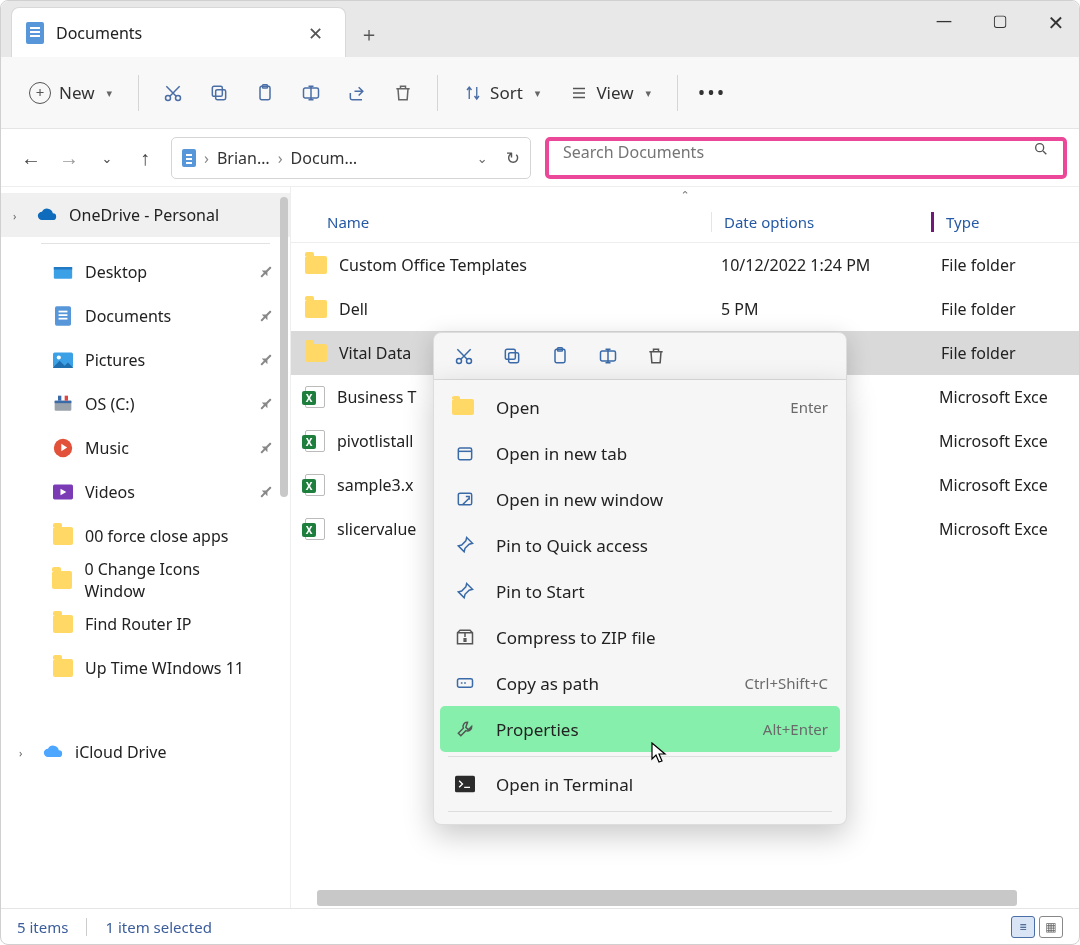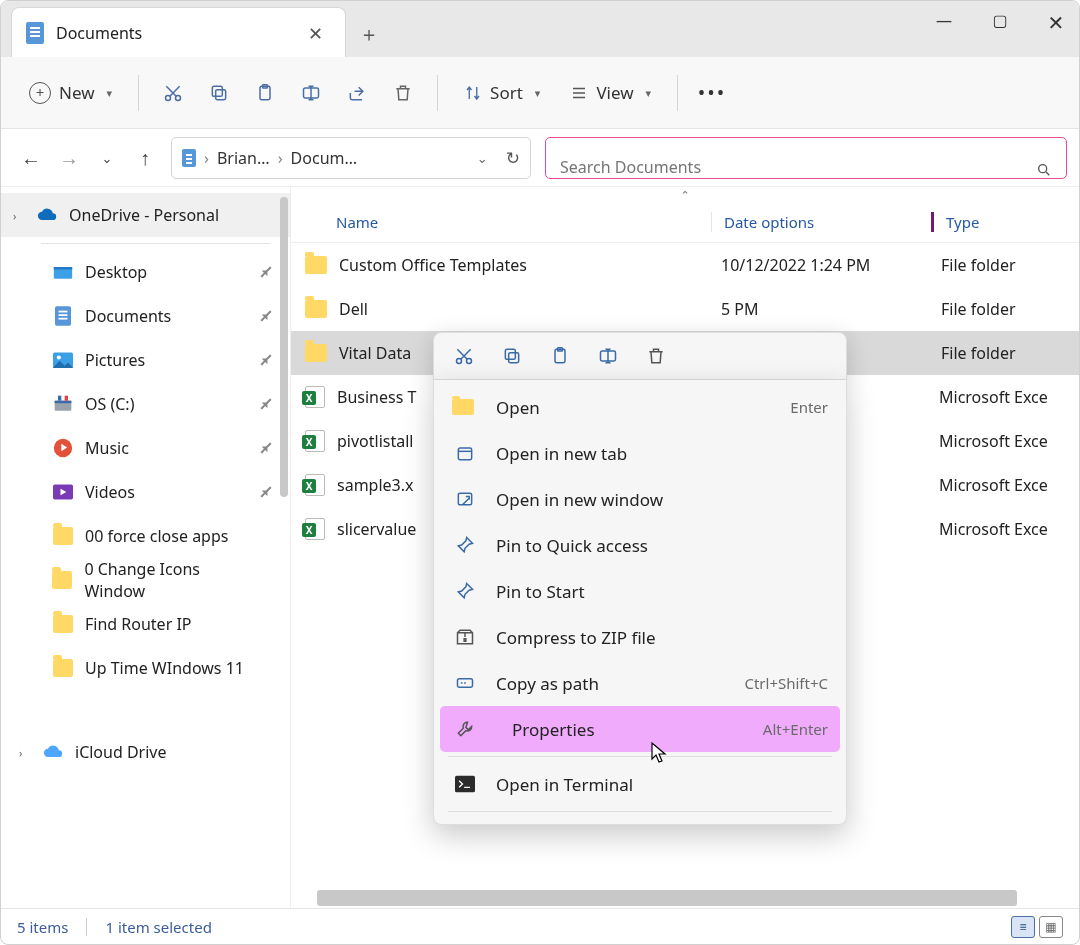--- a/index.html
+++ b/index.html
@@ -27,39 +27,39 @@
 .tb-chev { font-size:11px; color:#666; margin-left:4px;}
 .plus-circle { width:22px; height:22px; border:1.6px solid #555; border-radius:50%; display:flex; align-items:center; justify-content:center; font-size:15px; line-height:1; color:#555;}
 
 
 .navrow { height: 58px; display:flex; align-items:center; padding:0 12px 0 18px; gap:14px; border-bottom:1px solid #eee;}
 .nav-arrow { font-size:20px; color:#444; width:24px; text-align:center;}
 .nav-arrow.dim{ color:#999;}
 .addrbar { flex:0 0 360px; height:42px; border:1px solid #d5d5d5; border-radius:5px; display:flex; align-items:center; padding:0 10px; gap:8px; font-size:16px; color:#333;}
 .addrbar .sep { color:#888; }
 .addrbar .spacer{flex:1;}
-.searchbox { flex:1; height:42px; border:1px solid #ec4899; border-radius:5px; display:flex; align-items:flex-end; padding:0 14px; gap:10px; color:#777;}
+.searchbox { flex:1; height:42px; border:4px solid #ec4899; border-radius:5px; display:flex; align-items:flex-start; padding:0 14px; gap:10px; color:#777;}
 .searchbox input { border:none; outline:none; flex:1; font-size:16px; color:#333; background:transparent;}
 .search-icon { font-size:15px; color:#555;}
 
 
 .body { flex:1; display:flex; overflow:hidden; position:relative;}
 .sidebar { width:290px; border-right:1px solid #eee; overflow-y:auto; padding:6px 0; position:relative;}
 .side-item { display:flex; align-items:center; height:44px; padding:0 18px; gap:12px; font-size:16px; color:#222;}
 .side-item.top { background:#f0f0f0; padding-left:12px;}
 .side-arrow{ font-size:11px; color:#666; width:12px;}
 .side-icon { width:20px; height:20px; display:flex; align-items:center; justify-content:center; font-size:17px;}
 .side-spacer{flex:1;}
 .pin { color:#888; font-size:14px; transform:rotate(45deg);}
 .side-divider { height:1px; background:#e2e2e2; margin:6px 20px 6px 40px;}
 .sb-scroll { position:absolute; right:2px; top:10px; width:8px; height:300px; background:#c8c8c8; border-radius:4px;}
 
 .main { flex:1; display:flex; flex-direction:column; position:relative; overflow:hidden;}
 .col-headers { height:42px; display:flex; align-items:center; border-bottom:1px solid #eee; font-size:15px; color:#2659a5;}
-.col-name { padding-left:45px; flex:0 0 420px;}
+.col-name { padding-left:36px; flex:0 0 420px;}
 .col-date { flex:0 0 220px; border-left:1px solid #e5e5e5; padding-left:12px;}
 .col-type { flex:1; border-left:3px solid #701a75; padding-left:12px;}
 .collapse-hint{ text-align:center; font-size:11px; color:#777; height:14px;}
 
 .file-row { height:44px; display:flex; align-items:center; font-size:16px; color:#222;}
 .file-row.selected { background:#d9d9d9;}
 .fr-icon { width:22px; height:18px; margin:0 12px 0 14px; background:#ffd866; border-radius:2px; position:relative;}
 .fr-icon::before{content:""; position:absolute; top:-4px; left:0; width:9px; height:4px; background:#ffd866; border-radius:2px 2px 0 0;}
 .fr-icon.excel { background:#fff; border:1px solid #bbb; width:20px; height:22px;}
 .fr-icon.excel::before{ display:none;}
@@ -67,21 +67,21 @@
 .fr-name { flex:0 0 382px;}
 .fr-date { flex:0 0 220px; text-align:left;}
 .fr-type { flex:1;}
 
 
 .ctx-toolbar { position:absolute; left:432px; top:331px; width:414px; height:48px; background:#f6f6f6; border:1px solid #ddd; border-radius:8px 8px 0 0; display:flex; align-items:center; gap:28px; padding:0 20px; box-shadow: 0 6px 24px rgba(0,0,0,0.18); z-index:10;}
 .ctx-toolbar span { color:#3a6aa8; font-size:19px;}
 .ctx-toolbar .del { color:#555;}
 .ctx-menu { position:absolute; left:432px; top:379px; width:414px; background:#f6f6f6; border:1px solid #ddd; border-top:none; border-radius:0 0 8px 8px; box-shadow: 0 10px 30px rgba(0,0,0,0.22); padding:4px 6px 8px; z-index:10;}
 .ctx-item { display:flex; align-items:center; height:46px; padding:0 12px; border-radius:5px; font-size:17px; color:#222;}
-.ctx-item.hover { background:#f0abfc;gap:16px;}
+.ctx-item.hover { background:#86efac;}
 .ctx-icon { width:26px; height:26px; margin-right:18px; display:flex; align-items:center; justify-content:center; color:#3a6aa8; font-size:18px;}
 .ctx-icon.gray { color:#555;}
 .ctx-icon.folder { width:22px; height:16px; background:#ffd866; border-radius:2px; position:relative; margin-right:22px;}
 .ctx-icon.folder::before{content:""; position:absolute; top:-3px; left:0; width:8px; height:3px; background:#ffd866; border-radius:2px 2px 0 0;}
 .ctx-label { flex:1;}
 .ctx-short { color:#6a6a6a; font-size:15px;}
 .ctx-divider { height:1px; background:#ddd; margin:4px 8px;}
 .cursor { position:absolute; left:649px; top:741px; z-index:20; font-size:18px; color:#000; pointer-events:none;}
 
 

